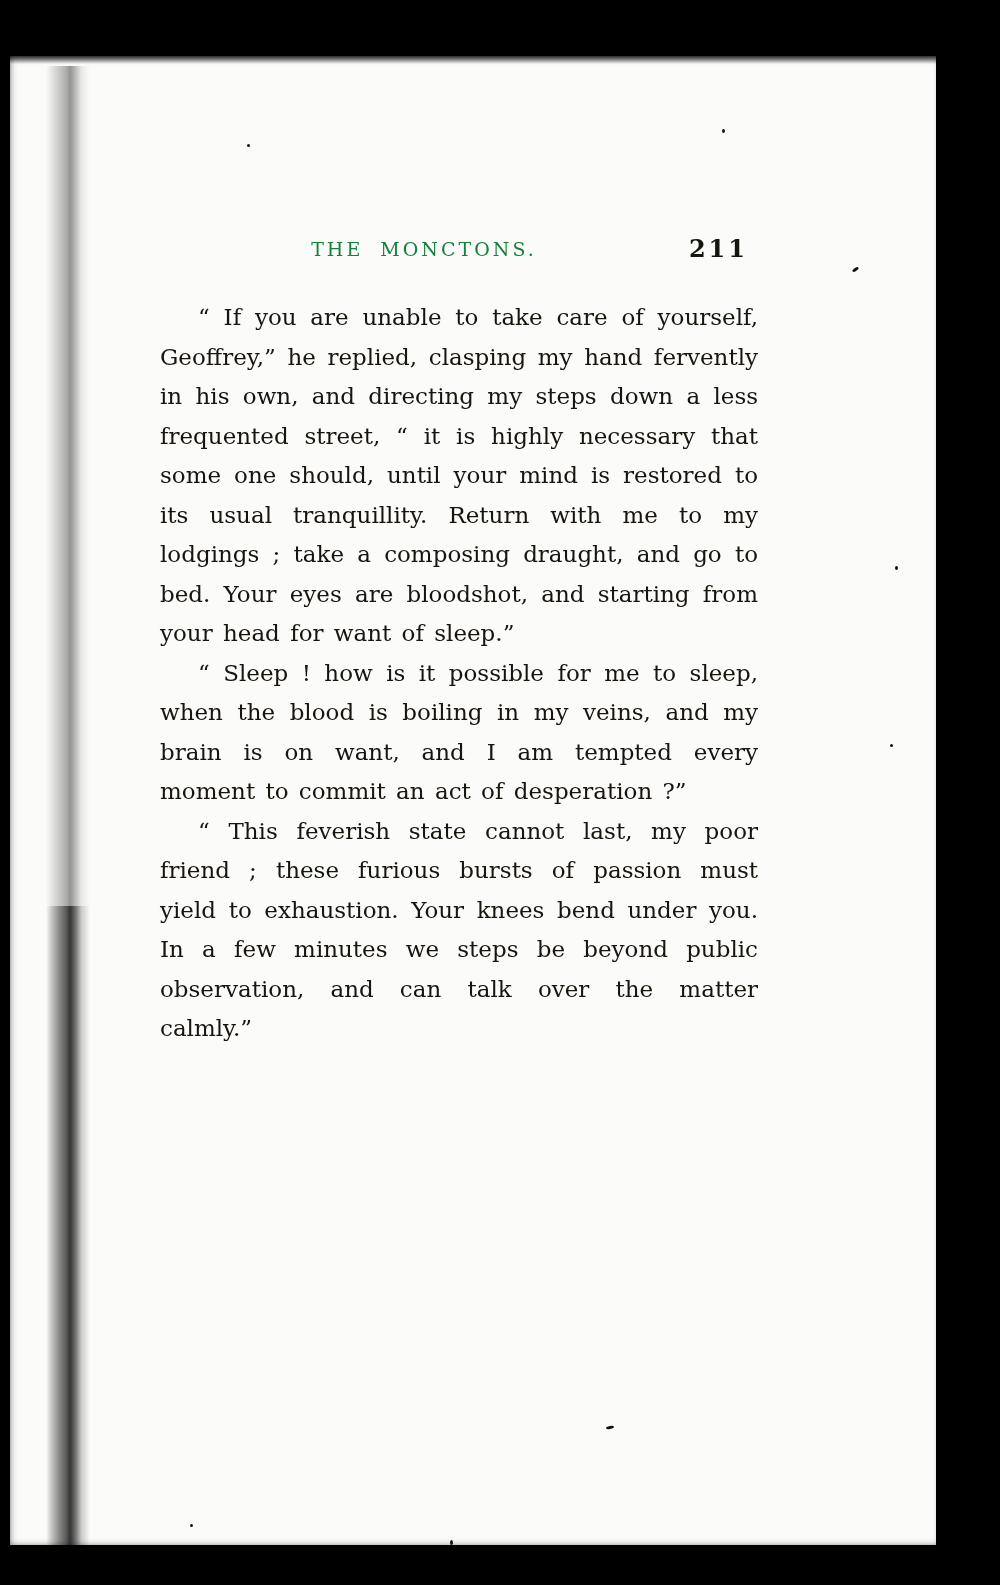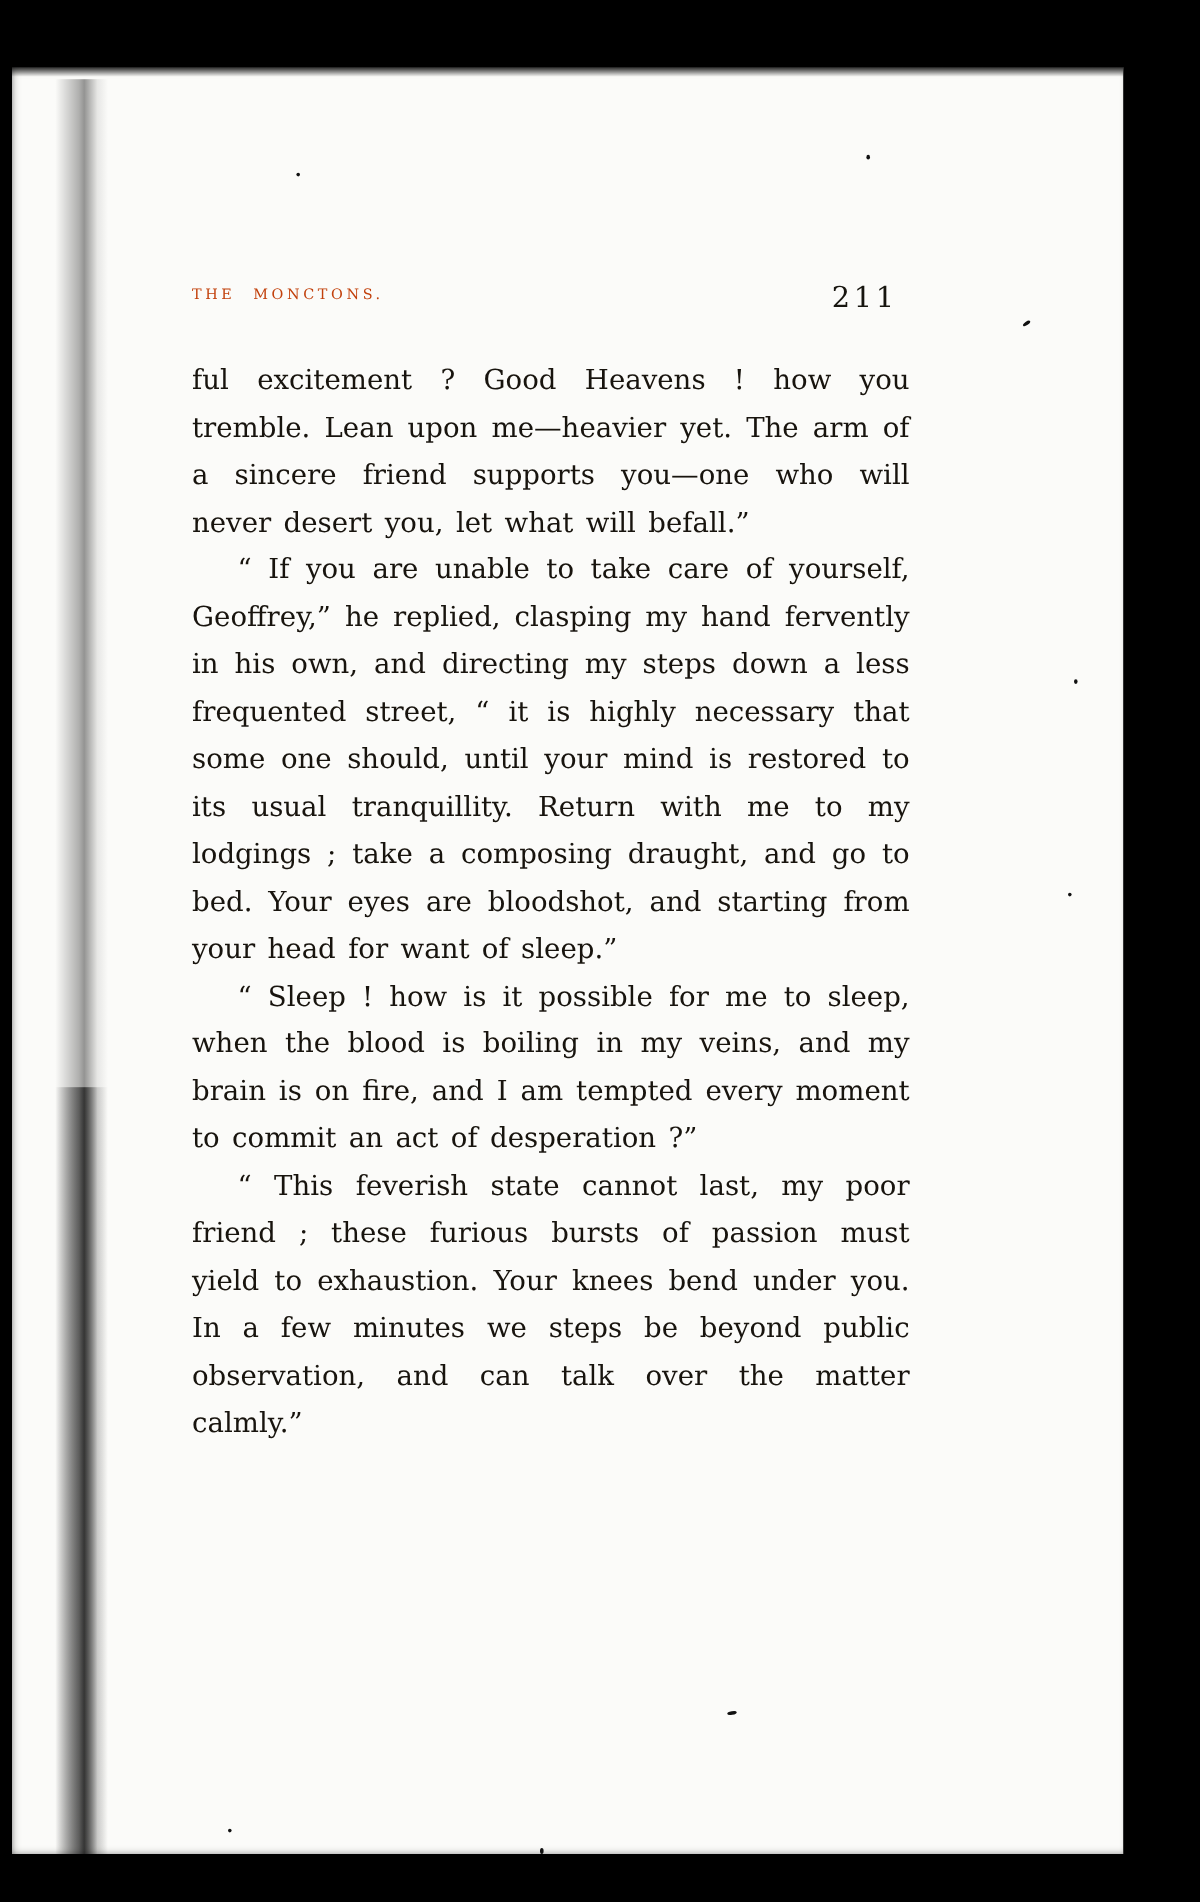--- a/index.html
+++ b/index.html
@@ -64,32 +64,34 @@
   }
   .header-row {
     position: relative;
     height: 30px;
     margin-bottom: 30px;
   }
   .running-header {
     position: absolute;
     left: 0;
     right: 70px;
-    font-size: 12px;
+    text-align: center;
+    font-size: 19px;
     letter-spacing: 3px;
     word-spacing: 8px;
-    color: #c2410c;
+    color: #15803d;
   }
   .page-number {
     position: absolute;
     right: 10px;
     top: -4px;
     font-size: 24px;
     letter-spacing: 3px;
     color: #17150f;
+    font-weight: bold;
   }
   .body-text p {
     margin: 0;
     font-size: 23px;
     line-height: 39.5px;
     text-align: justify;
     word-spacing: 3px;
     color: #18140e;
   }
   .body-text p.indent {
@@ -119,23 +121,22 @@
     <div class="gutter-shadow"></div>
     <div class="gutter-shadow lower"></div>
 
     <div class="text-block">
       <div class="header-row">
         <div class="running-header">THE MONCTONS.</div>
         <div class="page-number">211</div>
       </div>
 
       <div class="body-text">
-        <p>ful excitement ?   Good Heavens !  how you tremble.  Lean upon me—heavier yet.  The arm of a sincere friend supports you—one who will never desert you, let what will befall.”</p>
         <p class="indent">“ If you are unable to take care of yourself, Geoffrey,” he replied, clasping my hand fervently in his own, and directing my steps down a less frequented street, “ it is highly necessary that some one should, until your mind is restored to its usual tranquillity.   Return with me to my lodgings ; take a composing draught, and go to bed.   Your eyes are bloodshot, and starting from your head for want of sleep.”</p>
-        <p class="indent">“ Sleep !  how is it possible for me to sleep, when the blood is boiling in my veins, and my brain is on fire, and I am tempted every moment to commit an act of desperation ?”</p>
+        <p class="indent">“ Sleep !  how is it possible for me to sleep, when the blood is boiling in my veins, and my brain is on want, and I am tempted every moment to commit an act of desperation ?”</p>
         <p class="indent">“ This feverish state cannot last, my poor friend ;  these furious bursts of passion must yield to exhaustion.   Your knees bend under you.   In a few minutes we steps be beyond public observation, and can talk over the matter calmly.”</p>
       </div>
     </div>
 
     <div class="speck s1"></div>
     <div class="speck s2"></div>
     <div class="speck s3"></div>
     <div class="speck s4"></div>
     <div class="speck s5"></div>
     <div class="speck s6"></div>

